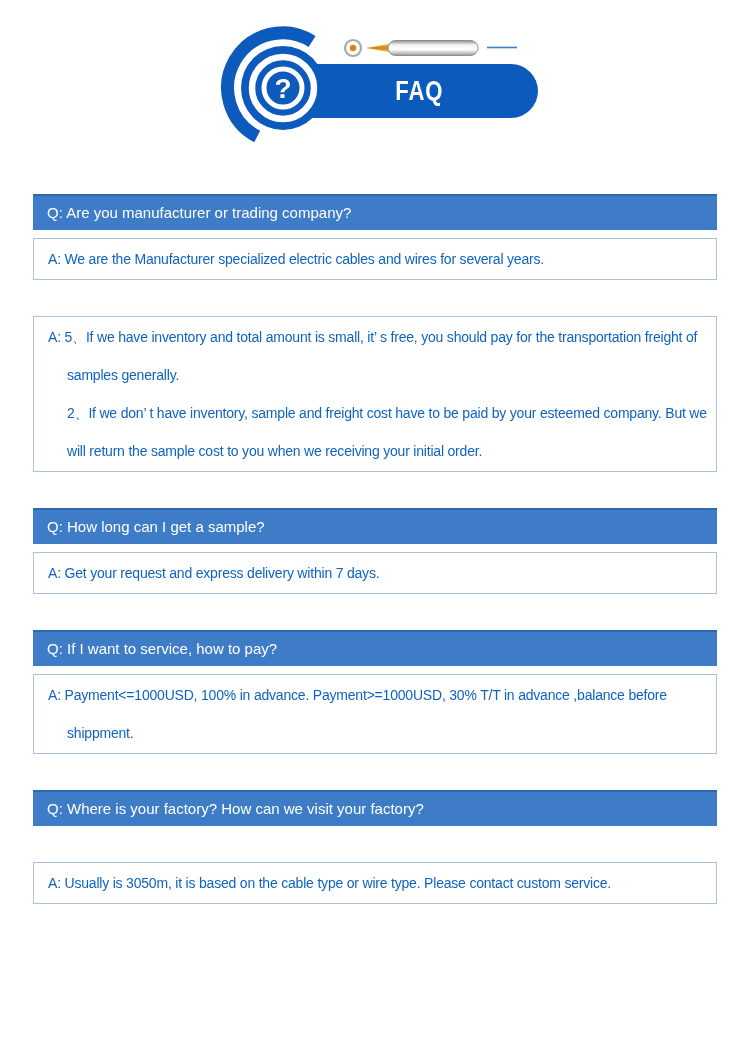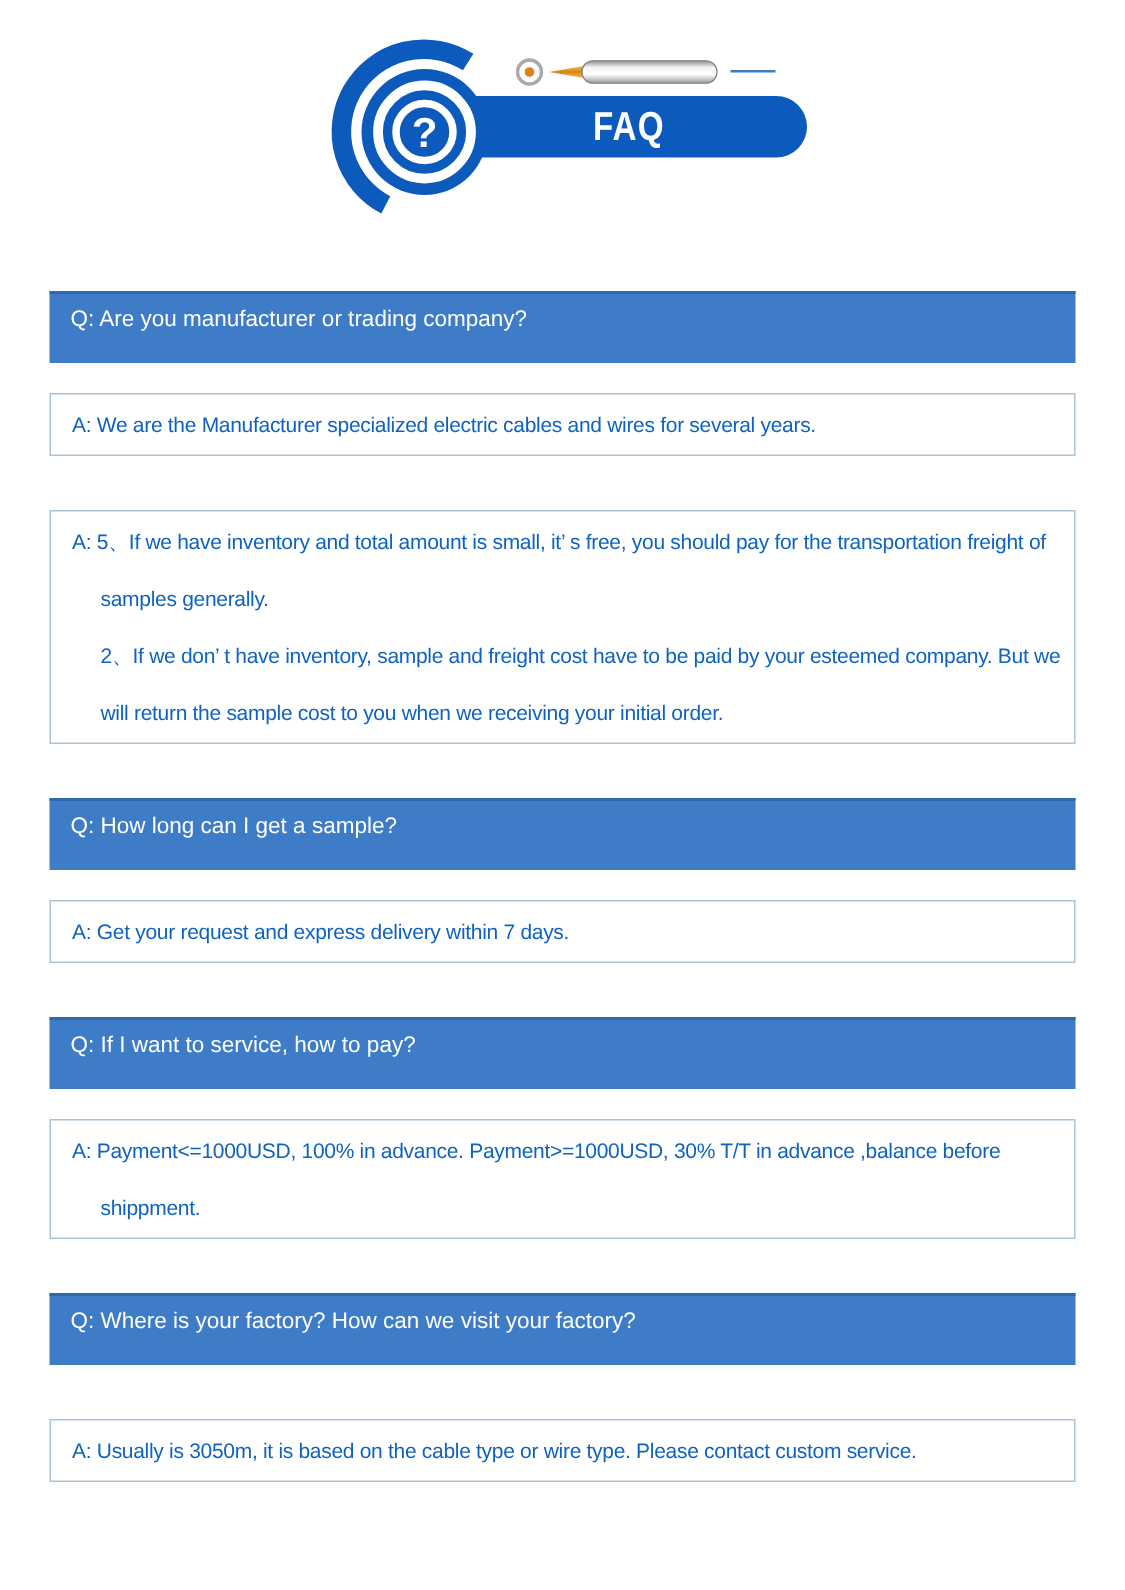--- a/index.html
+++ b/index.html
@@ -3,41 +3,41 @@
 <meta charset="utf-8">
 <style>
   html,body{margin:0;padding:0;background:#ffffff;}
   body{
     width:750px;height:1060px;overflow:hidden;position:relative;
     font-family:"Liberation Sans","DejaVu Sans",sans-serif;
   }
   
   .faq-header{position:relative;height:145px;}
   .banner{
-    position:absolute;left:270px;top:64px;width:268px;height:41px;
+    position:absolute;left:270px;top:64px;width:268px;height:54px;
     background:#0c5abc;border-radius:28px;z-index:1;
     display:flex;align-items:center;justify-content:center;
   }
   .banner-title{
     color:#ffffff;font-size:27px;font-weight:bold;letter-spacing:1px;
     transform:scaleX(0.82);display:inline-block;margin-left:30px;
   }
   .logo-svg{position:absolute;left:215px;top:20px;z-index:2;}
   .cable-svg{position:absolute;left:340px;top:36px;z-index:1;}
   
   .faq-list{padding:49px 33px 0 33px;}
   .faq-item{margin-bottom:36px;}
   .q-bar{
     background:#3e7cc7;border-top:2px solid #2e68ad;
     height:34px;line-height:34px;color:#ffffff;font-size:15px;
-    padding:0 10px 12px 14px;white-space:nowrap;overflow:hidden;
+    padding:0 10px 0 14px;white-space:nowrap;overflow:hidden;
   }
   .a-box{
     border:1px solid #aac3da;background:#ffffff;
-    padding:1px 2px 1px 14px;margin-top:20px;
+    padding:1px 2px 1px 14px;margin-top:8px;
   }
   .a-box p{
     margin:0;color:#0f63c0;font-size:14px;line-height:38px;
     letter-spacing:-0.2px;padding-left:19px;text-indent:-19px;
   }
   .a-box p.cont{text-indent:0;}
 </style>
 </head>
 <body>
 

